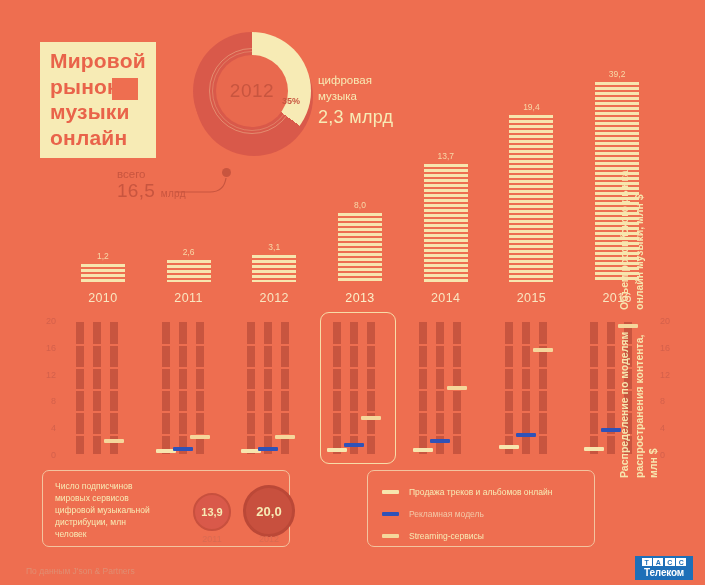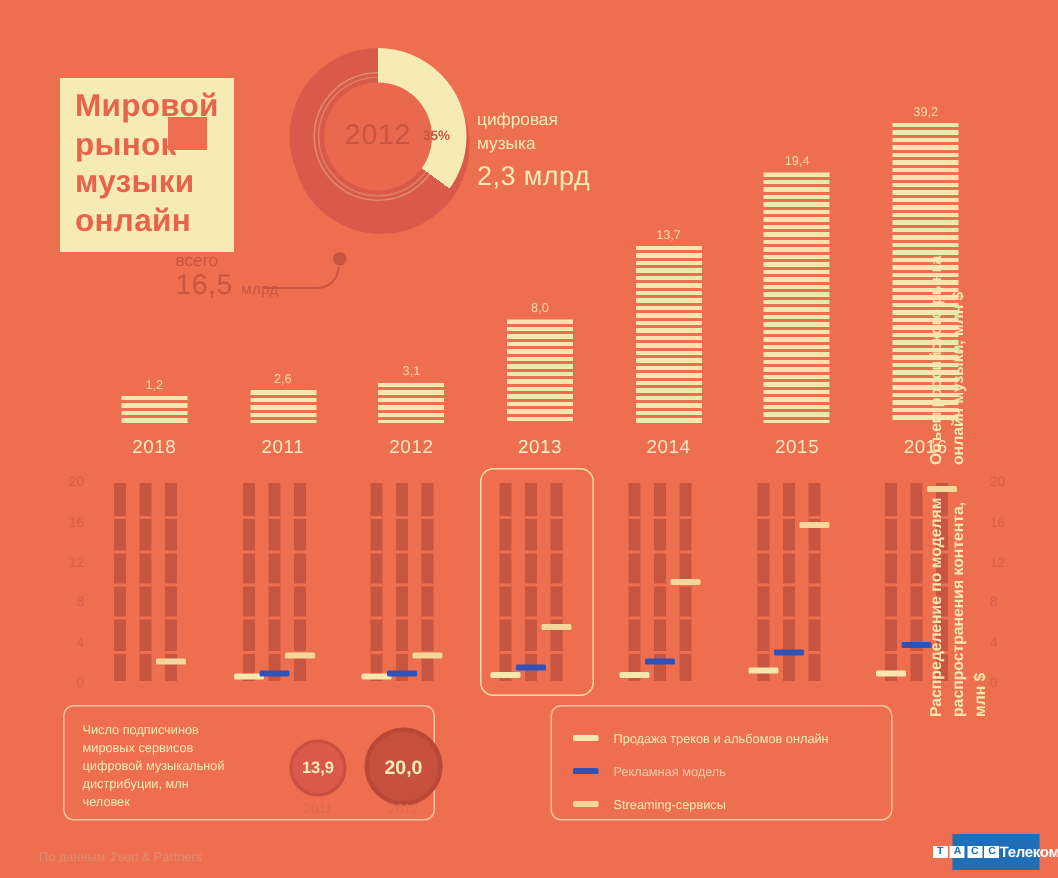--- a/index.html
+++ b/index.html
@@ -7,21 +7,21 @@
     width: 705px; height: 585px;
     background: #EE6E50;
     font-family: "Liberation Sans", "DejaVu Sans", sans-serif;
     position: relative;
     overflow: hidden;
   }
   .root { position: relative; width: 705px; height: 585px; }
 
   
   #title-box {
-    position: absolute; left: 40px; top: 52px;
+    position: absolute; left: 40px; top: 42px;
     background: #F7EBB5;
     padding: 6px 10px 8px 10px;
     line-height: 1.22;
   }
   #title-box .tline {
     color: #E9634A;
     font-size: 21px;
     font-weight: bold;
     letter-spacing: .2px;
     display: block;
@@ -50,21 +50,21 @@
     position:absolute; left:19px; top:19px; width:80px; height:80px; border-radius:50%;
     border:1px solid rgba(247,235,181,.25);
   }
   #donut-hole {
     position: absolute; left: 23px; top: 23px; width: 72px; height: 72px; border-radius: 50%;
     background: #E9694E;
     display:flex; align-items:center; justify-content:center;
   }
   #donut-year { color:#C8553F; font-size:19px; letter-spacing:.5px; }
   #donut-pct {
-    position:absolute; left:89px; top:53px; color:#C8553F; font-size:9px; font-weight:bold;
+    position:absolute; left:89px; top:64px; color:#C8553F; font-size:9px; font-weight:bold;
   }
   #donut-dot {
     position:absolute; left:222px; top:168px; width:9px; height:9px; border-radius:50%;
     background:#C8553F;
   }
   #leader-line {
     position:absolute; left:176px; top:172px; width:52px; height:22px;
   }
 
   
@@ -171,21 +171,21 @@
 
   
   #footer-src {
     position:absolute; left:26px; top:566px;
     color:#E08E72; font-size:8.5px;
   }
   #logo {
     position:absolute; right:12px; top:556px;
     width:58px; height:24px;
     background:#1E6FB8;
-    display:flex; flex-direction:row; align-items:center; justify-content:center;
+    display:flex; flex-direction:column; align-items:center; justify-content:center;
   }
   #logo-top { display:flex; gap:1.5px; margin-bottom:1px; }
   #logo-top span {
     background:#fff; color:#1E6FB8; font-size:7px; font-weight:bold;
     width:10px; height:8px; display:flex; align-items:center; justify-content:center;
   }
   #logo-bot { color:#fff; font-size:10px; font-weight:bold; letter-spacing:-.2px; }
 </style>
 </head>
 <body>
@@ -226,21 +226,21 @@
     <div class="big">
       <span>16,5</span>
       <span class="unit">млрд</span>
     </div>
   </div>
 
   <div id="bars">
       <div class="bar-col" style="left: 0px; width: 85.7143px;">
         <div class="bar-val">1,2</div>
         <div class="bar-striped" style="height: 18px;"></div>
-        <div class="bar-year">2018</div>
+        <div class="bar-year">2010</div>
       </div>
       <div class="bar-col" style="left: 85.7143px; width: 85.7143px;">
         <div class="bar-val">2,6</div>
         <div class="bar-striped" style="height: 22px;"></div>
         <div class="bar-year">2011</div>
       </div>
       <div class="bar-col" style="left: 171.429px; width: 85.7143px;">
         <div class="bar-val">3,1</div>
         <div class="bar-striped" style="height: 27px;"></div>
         <div class="bar-year">2012</div>

